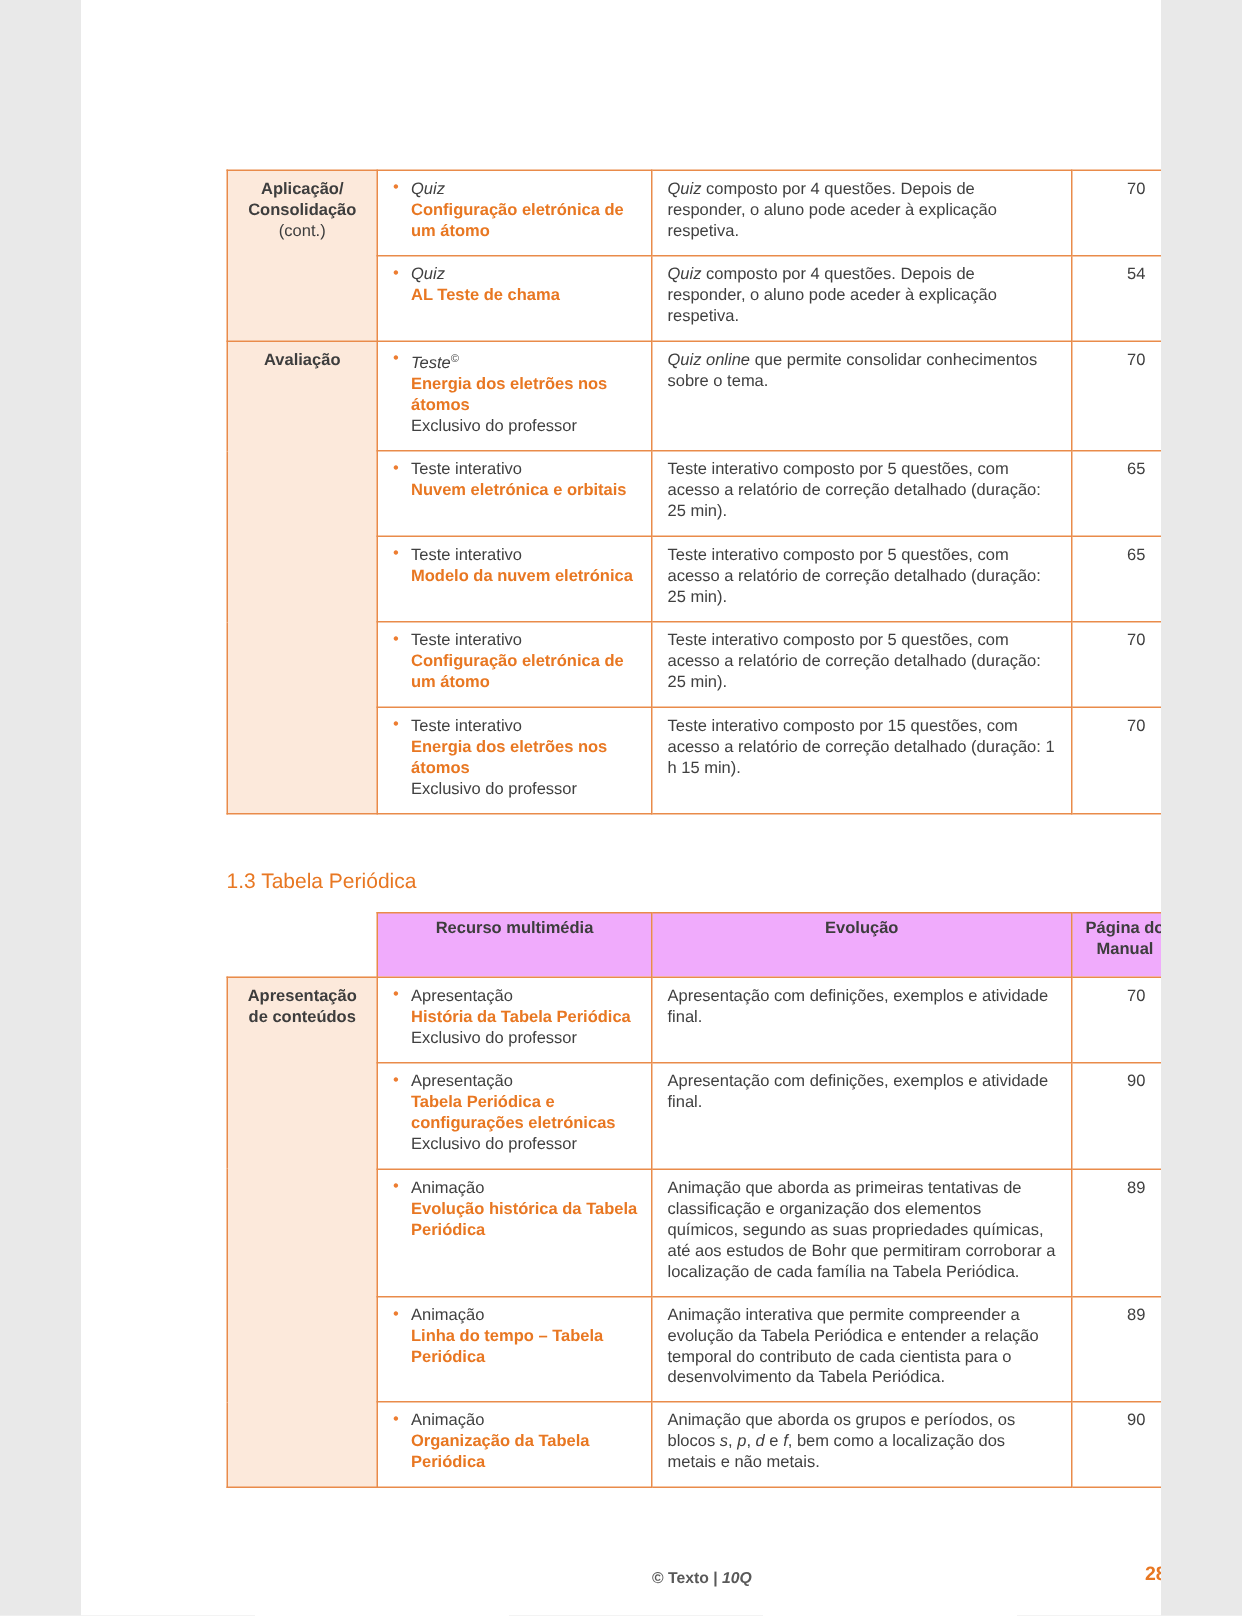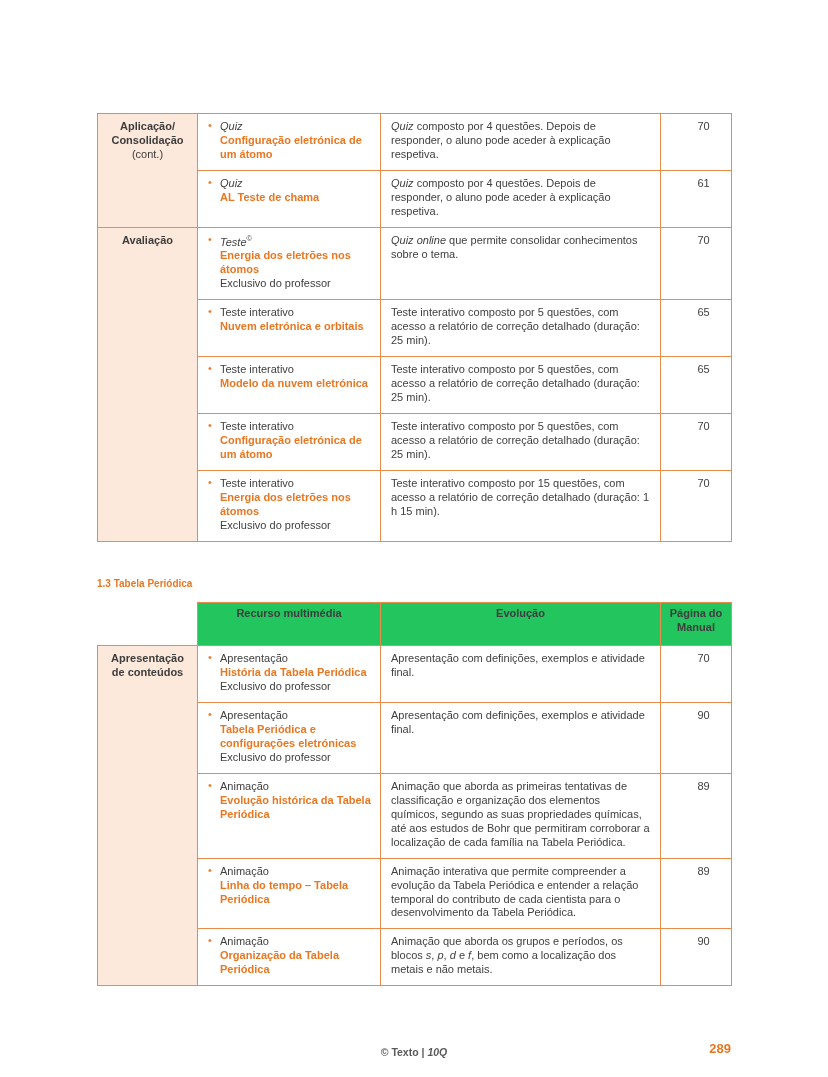--- a/index.html
+++ b/index.html
@@ -1,41 +1,41 @@
 <!DOCTYPE html>
 <html><head>
 <meta charset="utf-8">
 <style>
   html,body{margin:0;padding:0;background:#e9e9e9;}
-  .page{position:relative;width:828px;height:1077px;margin:0 auto;background:#ffffff;
+  .page{position:relative;width:720px;height:1077px;margin:0 auto;background:#ffffff;
         font-family:"Liberation Sans",sans-serif;color:#404040;overflow:hidden;}
   .content{position:absolute;left:97px;top:113px;width:634px;}
 
   table.res{border-collapse:collapse;table-layout:fixed;width:634px;font-size:11px;line-height:1.27;}
   table.res td,table.res th{border:1px solid #E98B4A;vertical-align:top;}
 
   td.label-cell{background:#FCE9DB;text-align:center;vertical-align:middle;padding:6px 4px;color:#3d3d3d;}
   td.label-cell .bold{font-weight:bold;}
 
   td.res-cell{padding:6px 8px 8px 10px;}
   .res-entry{position:relative;padding-left:12px;}
   .bullet{position:absolute;left:0;top:-1px;color:#ED7D31;}
   .type-line{color:#404040;}
   .type-line sup{font-size:7.5px;}
   .res-title{color:#E87722;font-weight:bold;}
   .exclusive{font-weight:normal;color:#404040;}
 
   td.desc-cell{padding:6px 10px 8px 10px;}
   td.page-cell{text-align:center;padding-top:6px;padding-left:16px;}
 
-  .heading{margin:36px 0 13px 0;color:#E87722;font-size:10px;font-weight:bold;}
+  .heading{margin:36px 0 13px 0;color:#E87722;font-size:14px;font-weight:normal;}
 
   .t2-titlebar{width:534px;margin-left:100px;background:#ED7D31;color:#ffffff;font-weight:bold;
                font-size:11px;text-align:center;padding:4px 0 5px 0;margin-bottom:3px;}
-  th.head-cell{background:#22c55e;font-weight:bold;text-align:center;vertical-align:middle;
+  th.head-cell{background:#f0abfc;font-weight:bold;text-align:center;vertical-align:middle;
                height:34px;padding:4px;color:#3d3d3d;font-size:11px;line-height:1.25;}
   .ghost{border:none !important;background:transparent !important;}
 
   .footer-credit{position:absolute;top:1046px;left:0;width:828px;text-align:center;
                  font-size:10.5px;color:#595959;font-weight:bold;}
   .footer-credit .ed{font-style:italic;}
   .footer-page{position:absolute;top:1041px;left:97px;width:634px;text-align:right;
                font-size:13px;font-weight:bold;color:#E87722;}
 </style>
 </head>
@@ -70,21 +70,21 @@
           </tr>
           <tr>
             <td class="res-cell">
               <div class="res-entry">
                 <span class="bullet">•</span>
                 <div class="type-line"><span style="font-style: italic;">Quiz</span></div>
                 <div class="res-title">AL Teste de chama</div>
               </div>
             </td>
             <td class="desc-cell"><span style="font-style: italic;">Quiz</span><span> composto por 4 questões. Depois de responder, o aluno pode aceder à explicação respetiva.</span></td>
-            <td class="page-cell">61</td>
+            <td class="page-cell">54</td>
           </tr>
           <tr>
             <td class="label-cell" rowspan="5">
               <div class="bold">Avaliação</div>
             </td>
             <td class="res-cell">
               <div class="res-entry">
                 <span class="bullet">•</span>
                 <div class="type-line"><span style="font-style: italic;">Teste</span><sup>©</sup></div>
                 <div class="res-title">Energia dos eletrões nos átomos</div>

